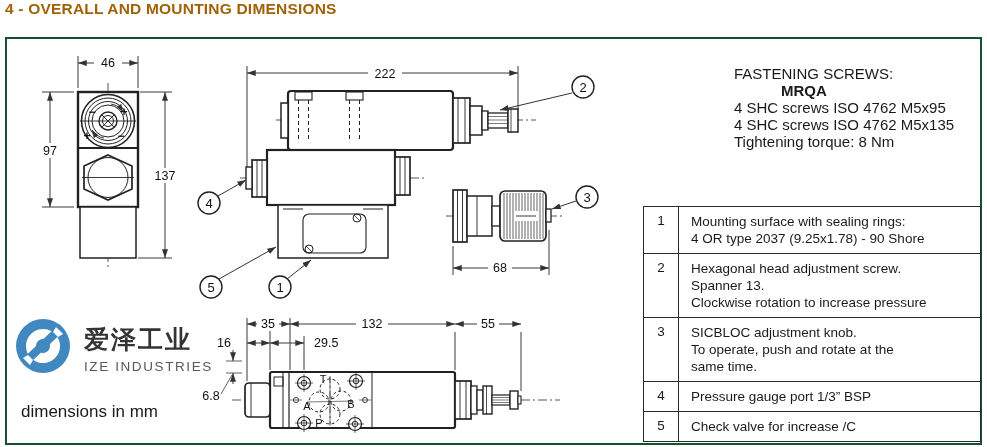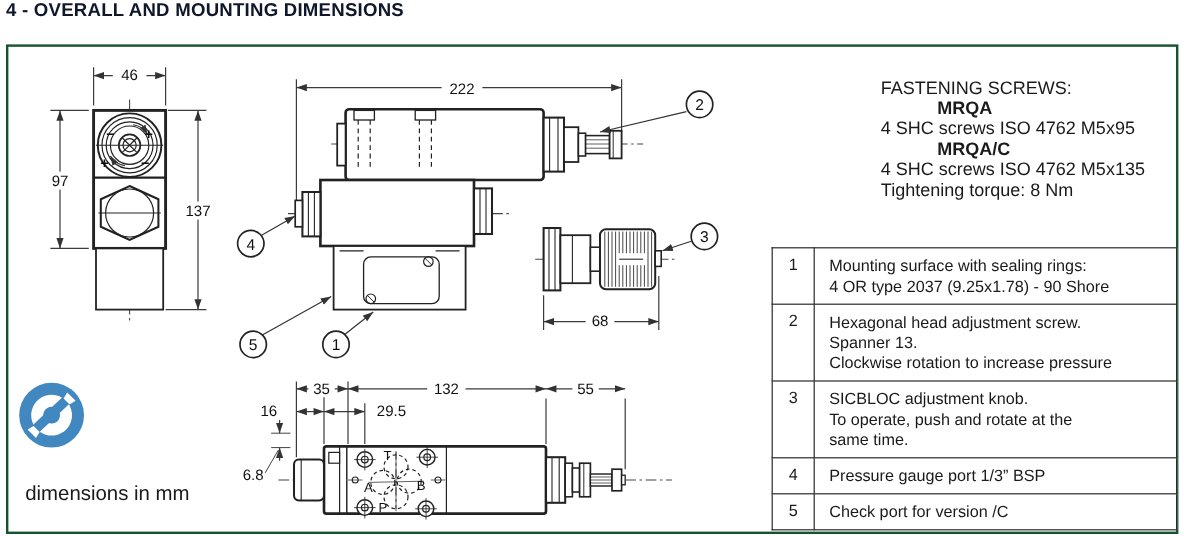--- a/index.html
+++ b/index.html
@@ -1,19 +1,19 @@
 <!DOCTYPE html>
 <html><head>
 <meta charset="utf-8">
 <style>
   html,body{margin:0;padding:0;background:#fff;}
   body{width:987px;height:447px;position:relative;overflow:hidden;
        font-family:"Liberation Sans",sans-serif;color:#1a1a1a;}
   .title{position:absolute;left:5px;top:0;margin:0;font-size:15.5px;font-weight:700;
-         letter-spacing:.2px;color:#0f172a;}
+         letter-spacing:.2px;color:#a16207;}
   .main-box{position:absolute;left:5px;top:37px;width:973px;height:404px;
             border:2px solid #14532d;}
   svg.drawing{position:absolute;left:0;top:0;}
   svg text{font-family:"Liberation Sans",sans-serif;fill:#111;}
   .dim-t{font-size:12.5px;}
   .callout-t{font-size:13px;}
   .port-t{font-size:11px;}
   .pm-t{font-size:12px;font-weight:bold;}
   .fastening{position:absolute;left:727px;top:26px;font-size:15px;line-height:17px;
              white-space:nowrap;}
@@ -294,21 +294,20 @@
     <text class="callout-t" x="587" y="202" text-anchor="middle">3</text>
     <text class="callout-t" x="209" y="208" text-anchor="middle">4</text>
     <text class="callout-t" x="211" y="292" text-anchor="middle">5</text>
     <text class="callout-t" x="280" y="292" text-anchor="middle">1</text>
   </svg>
 
   <div class="fastening">
     <div>FASTENING SCREWS:</div>
     <div class="b">MRQA</div>
     <div>4 SHC screws ISO 4762 M5x95</div>
-    <div class="b">MRQA/C</div>
     <div>4 SHC screws ISO 4762 M5x135</div>
     <div>Tightening torque: 8 Nm</div>
   </div>
 
   <table class="notes">
     <tbody>
       <tr>
         <td class="num">1</td>
         <td class="desc">
           <div>Mounting surface with sealing rings:</div>
@@ -333,30 +332,34 @@
       </tr>
       <tr>
         <td class="num">4</td>
         <td class="desc">
           <div>Pressure gauge port 1/3” BSP</div>
         </td>
       </tr>
       <tr>
         <td class="num">5</td>
         <td class="desc">
-          <div>Check port for version /C</div>
+          <div>Check valve for increase /C</div>
         </td>
       </tr>
     </tbody>
   </table>
 
   <div class="logo">
     <svg width="56" height="56" viewBox="0 0 56 56">
       <circle cx="28" cy="28" r="27" fill="#4187c0"></circle>
       <path fill="#fff" fill-rule="evenodd" d="M28,11 a17,17 0 1 0 0.001,0 Z M28,21 a7,7 0 1 1 -0.001,0 Z"></path>
       <line x1="9" y1="45" x2="47" y2="9" stroke="#4187c0" stroke-width="8"></line>
       <path fill="#fff" d="M41,9 l7,7 -5,3 -5,-5 Z"></path>
       <path fill="#fff" d="M15,47 l-7,-7 5,-3 5,5 Z"></path>
     </svg>
+    <div class="logo-texts">
+      <div class="logo-cn">爱泽工业</div>
+      <div class="logo-en">IZE INDUSTRIES</div>
+    </div>
   </div>
 
   <div class="dim-note">dimensions in mm</div>
 </div>
 
 </body></html>

